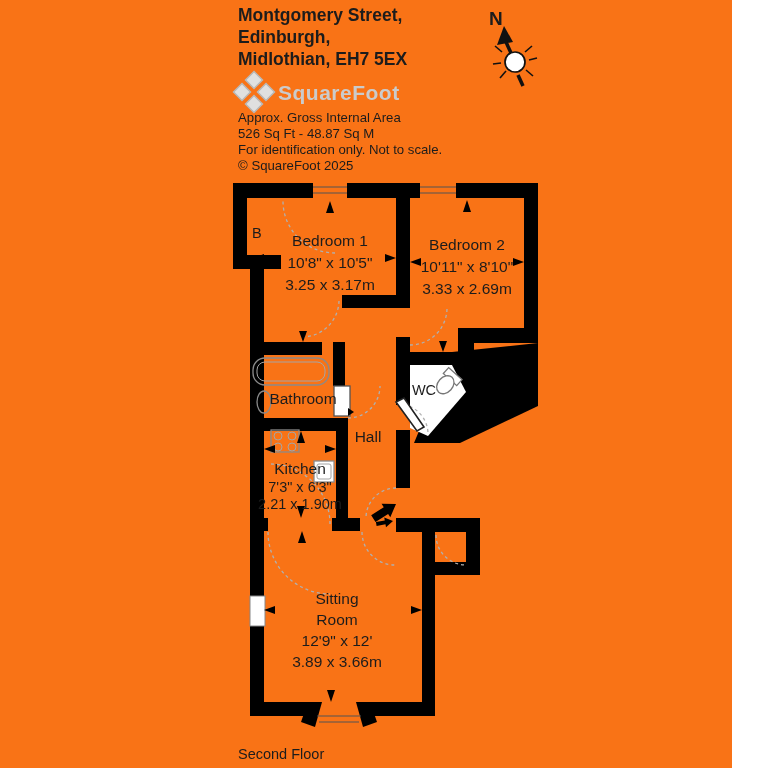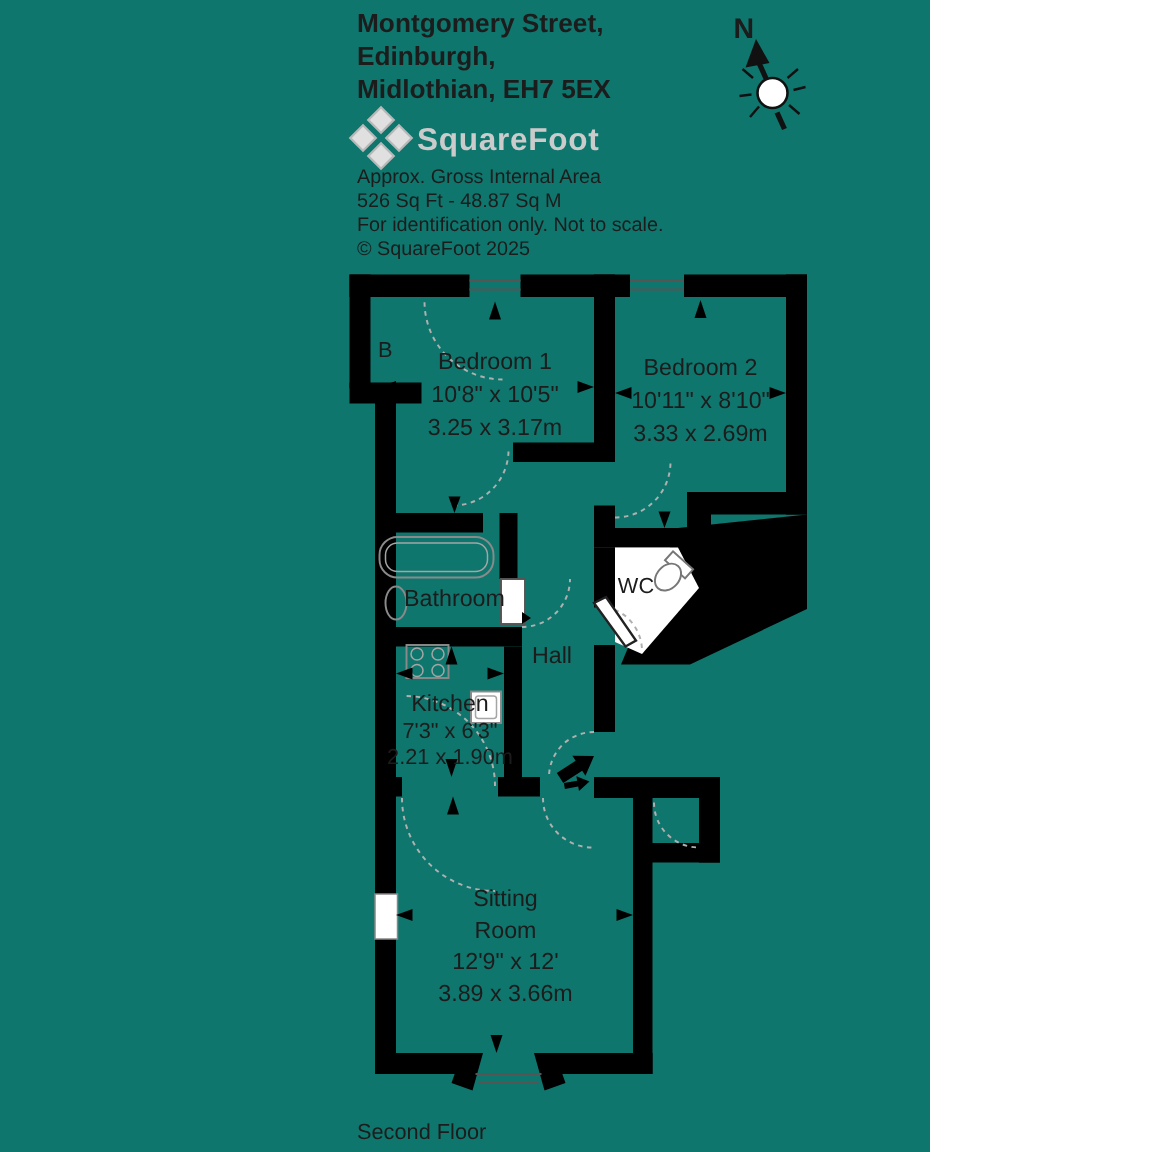--- a/index.html
+++ b/index.html
@@ -1,16 +1,16 @@
 <!DOCTYPE html>
 <html><head>
 <meta charset="utf-8">
 <style>
   html,body{margin:0;padding:0;background:#ffffff;}
-  .page{position:relative;width:620px;height:768px;background:#0f766e;overflow:hidden;}
+  .page{position:relative;width:732px;height:768px;background:#f97316;overflow:hidden;}
   svg{display:block;}
   text{font-family:"Liberation Sans", sans-serif;fill:#1c1c1c;}
   .addr{font-size:17.5px;font-weight:bold;}
   .info{font-size:13.2px;}
   .room-lg{font-size:15.5px;}
   .room-md{font-size:14.5px;}
   .logo-txt{font-size:21px;font-weight:bold;fill:#cbcbcb;letter-spacing:0.5px;}
   .n-lbl{font-size:19px;font-weight:bold;}
   .footer-txt{font-size:14.5px;}
   .wall{fill:#000000;stroke:none;}

